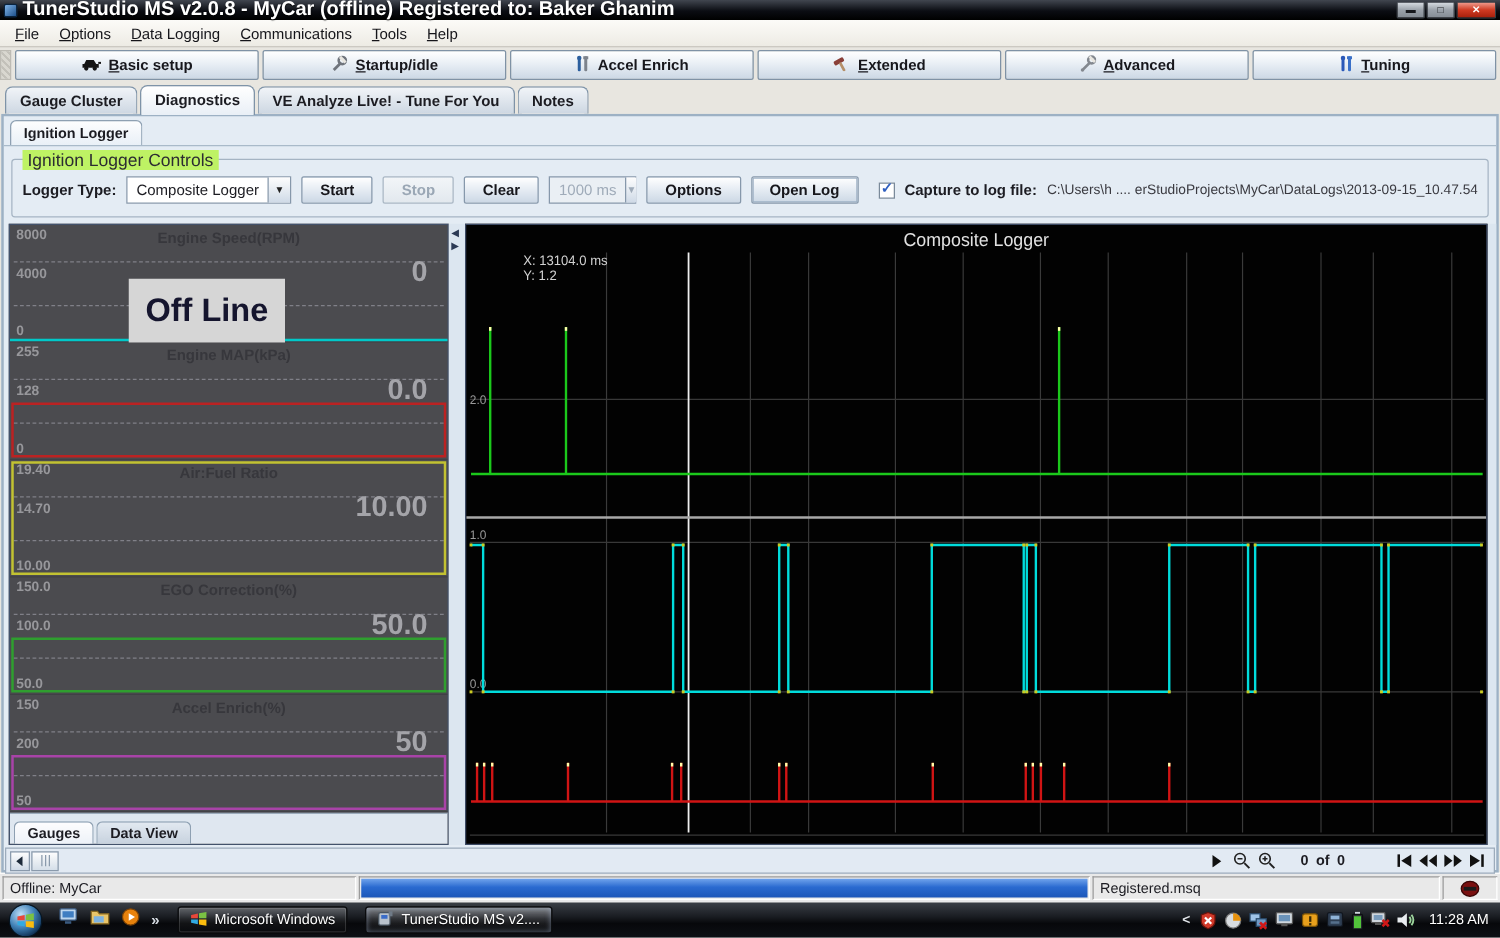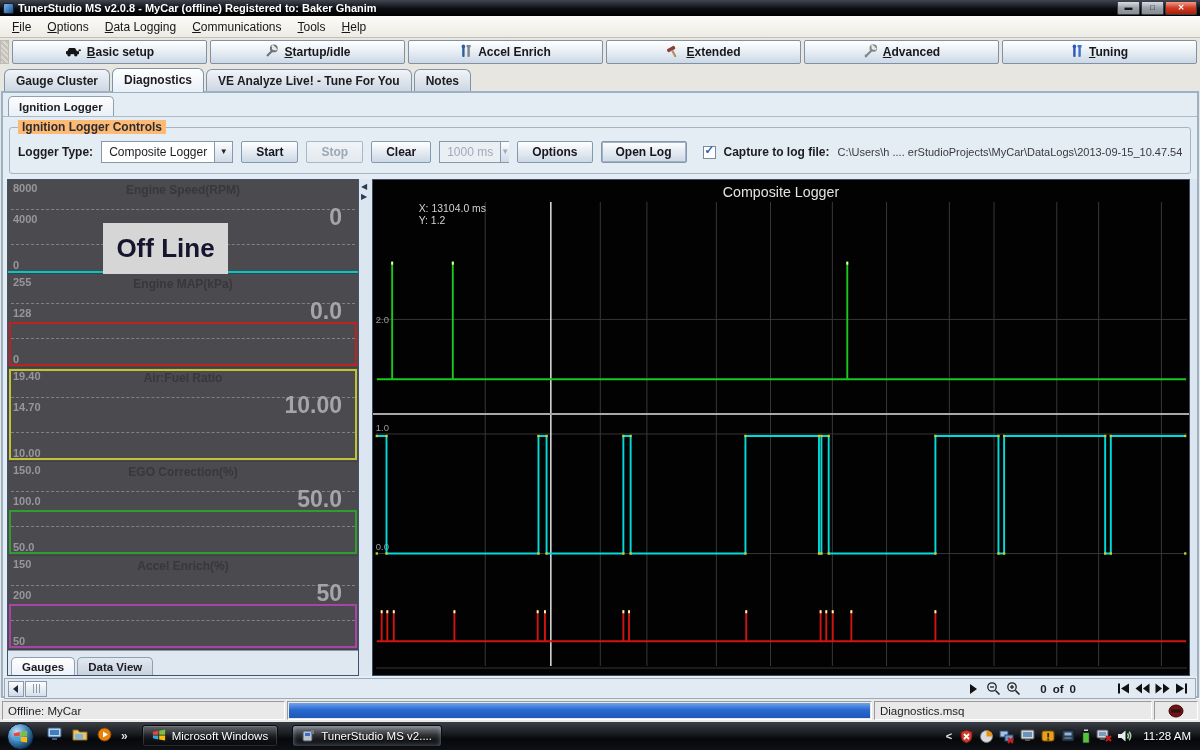--- a/index.html
+++ b/index.html
@@ -3,21 +3,21 @@
 <meta charset="utf-8">
 <style>
   * { box-sizing: border-box; margin: 0; padding: 0; }
   html,body { width:1200px; height:750px; overflow:hidden; }
   body { font-family:"Liberation Sans", sans-serif; background:#000; }
   .screen { position:relative; width:1200px; height:750px; background:#e8e6e0; }
 
   
   .titlebar { height:16px; background:linear-gradient(#41464f,#0b0d13 55%,#000); display:flex; align-items:center; padding:0 3px; }
   .app-icon { width:11px; height:11px; margin-right:4px; background:linear-gradient(135deg,#7fb3e8,#1c4f8a); border:1px solid #0a2440; border-radius:2px; }
-  .title-text { color:#fff; font-size:11px; font-weight:bold; white-space:nowrap; text-shadow:0 1px 1px #000; }
+  .title-text { color:#fff; font-size:16px; font-weight:bold; white-space:nowrap; text-shadow:0 1px 1px #000; }
   .win-btns { margin-left:auto; display:flex; height:13px; }
   .win-btn { width:23px; height:13px; border:1px solid #3a3f45; border-top:none; background:linear-gradient(#d7dce2,#9aa1a9 50%,#868d95); color:#16181c; font-size:8px; line-height:11px; text-align:center; border-radius:0 0 2px 2px; margin-left:1px; }
   .win-btn.close { width:32px; background:linear-gradient(#f09c8e,#cf3a22 50%,#a7200c); color:#fff; font-weight:bold; }
 
   
   .menubar { height:22px; background:linear-gradient(#fcfbf8,#edebe4); border-bottom:1px solid #c2c0b8; display:flex; align-items:center; padding-left:4px; }
   .menu-item { font-size:12px; color:#15151a; padding:3px 8px; }
   .menu-item u { text-decoration:underline; }
 
   
@@ -31,21 +31,21 @@
   .maintabs { height:25px; background:#e8e6e0; display:flex; align-items:flex-end; gap:2px; padding-left:4px; position:relative; z-index:3; }
   .tab { border:1px solid #7e93a8; border-bottom:none; border-radius:6px 6px 0 0; background:linear-gradient(#f1f4f8,#cdd7e2); padding:4px 11px 3px; font-weight:bold; font-size:12px; color:#1c1c22; position:relative; }
   .tab.selected { background:linear-gradient(#ffffff,#e9eff6); padding-bottom:5px; margin-bottom:-1px; }
 
   
   .workarea { position:relative; height:607px; margin:0 1px; border:2px solid #9db1c4; background:#e4ecf4; z-index:1; }
   .itab-row { height:24px; display:flex; align-items:flex-end; padding-left:5px; border-bottom:1px solid #a9bac9; }
   .itab { font-size:11.5px; font-weight:bold; color:#1c1c22; background:linear-gradient(#fdfdfe,#e9f0f7); border:1px solid #8ea0b2; border-bottom:none; border-radius:5px 5px 0 0; padding:4px 10px 3px; }
 
   .ctrl-group { position:relative; margin:10px 6px 5px; border:1px solid #a5b4c3; border-radius:3px; height:47px; }
-  .ctrl-title { position:absolute; top:-8px; left:8px; background:#fdba74; padding:0 4px; font-size:12px; font-weight:bold; color:#2c2c32; }
+  .ctrl-title { position:absolute; top:-8px; left:8px; background:#bef264; padding:0 4px; font-size:14px; font-weight:normal; color:#2c2c32; }
   .ctrl-row { display:flex; align-items:center; gap:8px; padding:13px 8px 0; font-size:12px; color:#1c1c22; }
   .lbl-b { font-weight:bold; white-space:nowrap; }
   .combo { height:22px; display:flex; border:1px solid #8698ab; background:#fff; }
   .combo .cval { padding:3px 7px 0; font-size:12px; white-space:nowrap; }
   .combo .carr { width:19px; border-left:1px solid #8698ab; background:linear-gradient(#fdfdfd,#cfdae7); font-size:8px; color:#222; text-align:center; line-height:20px; }
   .combo.disabled { background:#eaeff4; }
   .combo.disabled .cval, .combo.disabled .carr { color:#9fabb9; }
   .btn { height:22px; padding:0 14px; border:1px solid #8698ab; border-radius:2px; background:linear-gradient(#ffffff,#e7edf4 45%,#ccd8e5); font-size:12px; font-weight:bold; color:#17171c; white-space:nowrap; display:flex; align-items:center; }
   .btn.disabled { color:#9aa7b5; background:linear-gradient(#f2f5f8,#e2e8ee); border-color:#aab7c4; }
   .checkbox { width:13px; height:13px; border:1px solid #7a8a9a; background:#fff; position:relative; flex:none; }
@@ -436,21 +436,21 @@
           </svg>
       </span>
     </div>
   </div>
 
   <div class="statusbar">
     <div class="st-cell st-conn">Offline: MyCar</div>
     <div class="st-cell st-prog">
         <div class="fill"></div>
       </div>
-    <div class="st-cell st-file">Diagnostics.msq</div>
+    <div class="st-cell st-file">Registered.msq</div>
     <div class="st-cell st-ico">
       <svg width="16" height="14" viewBox="0 0 16 14">
           <ellipse cx="8" cy="7" rx="7" ry="6" fill="#7a1010" stroke="#3a0606"></ellipse>
           <rect x="3" y="5.5" width="10" height="3" fill="#1a1a1a"></rect>
         </svg>
     </div>
   </div>
 
   <div class="taskbar">
     <div class="orb">

